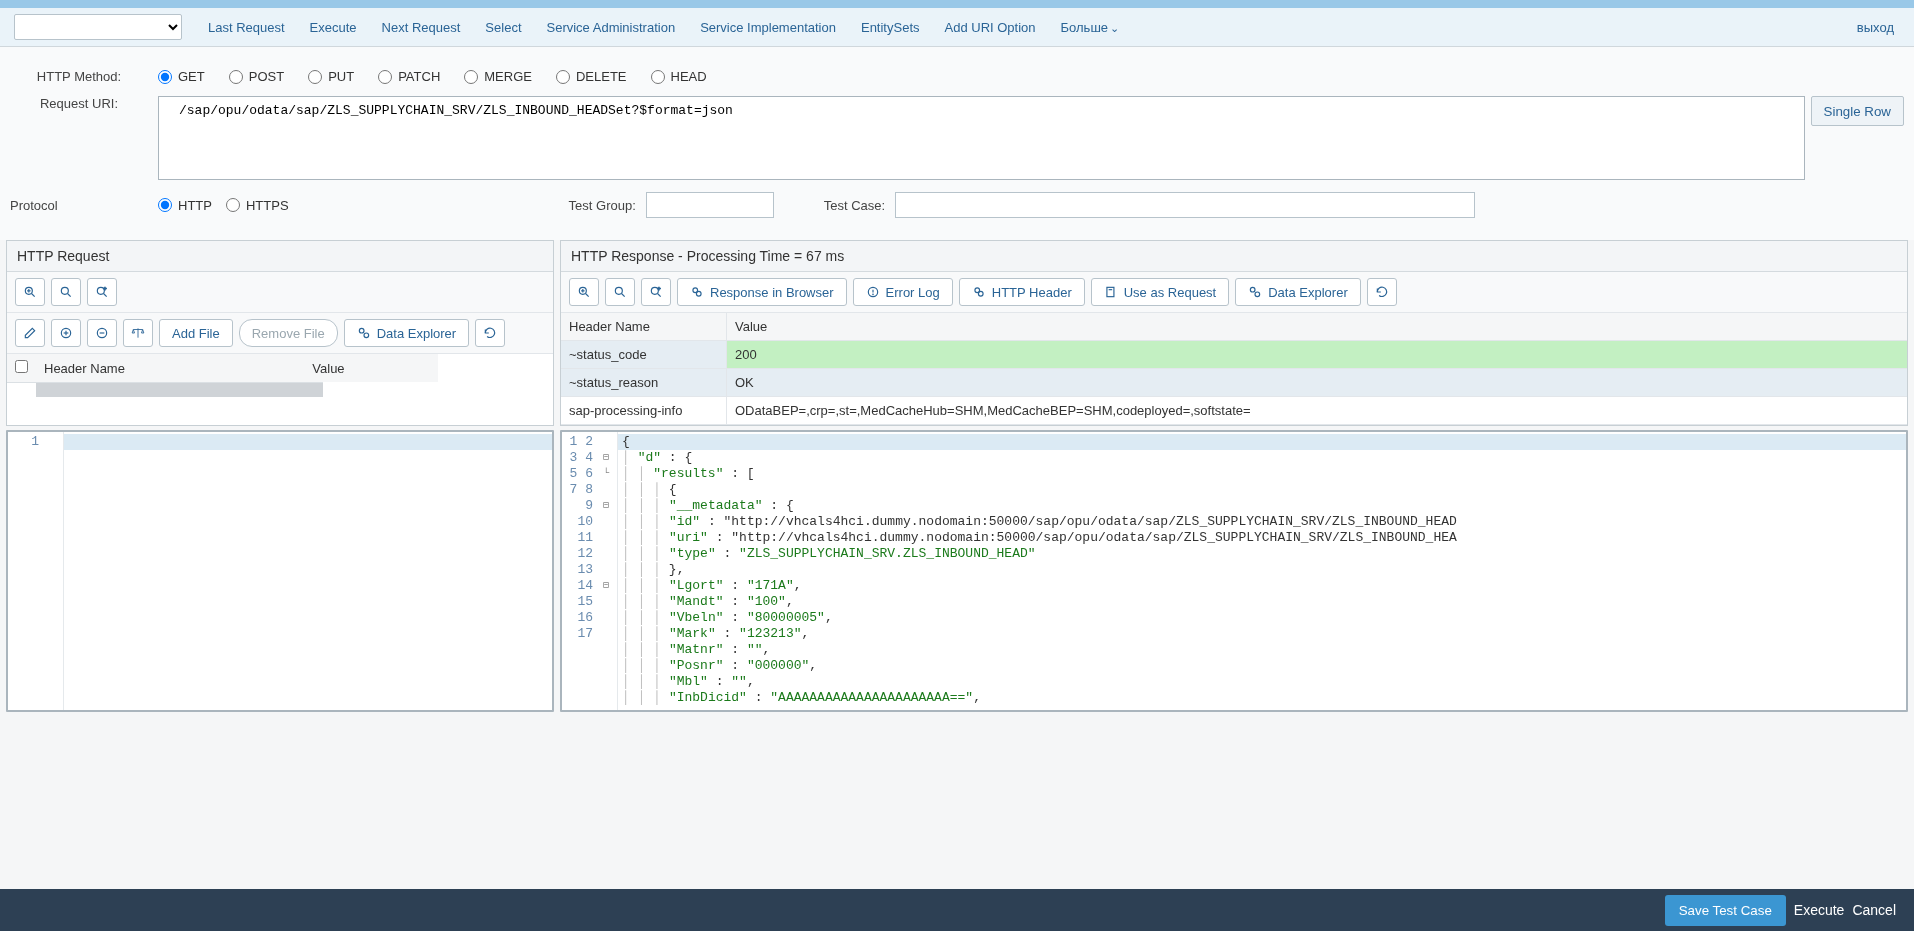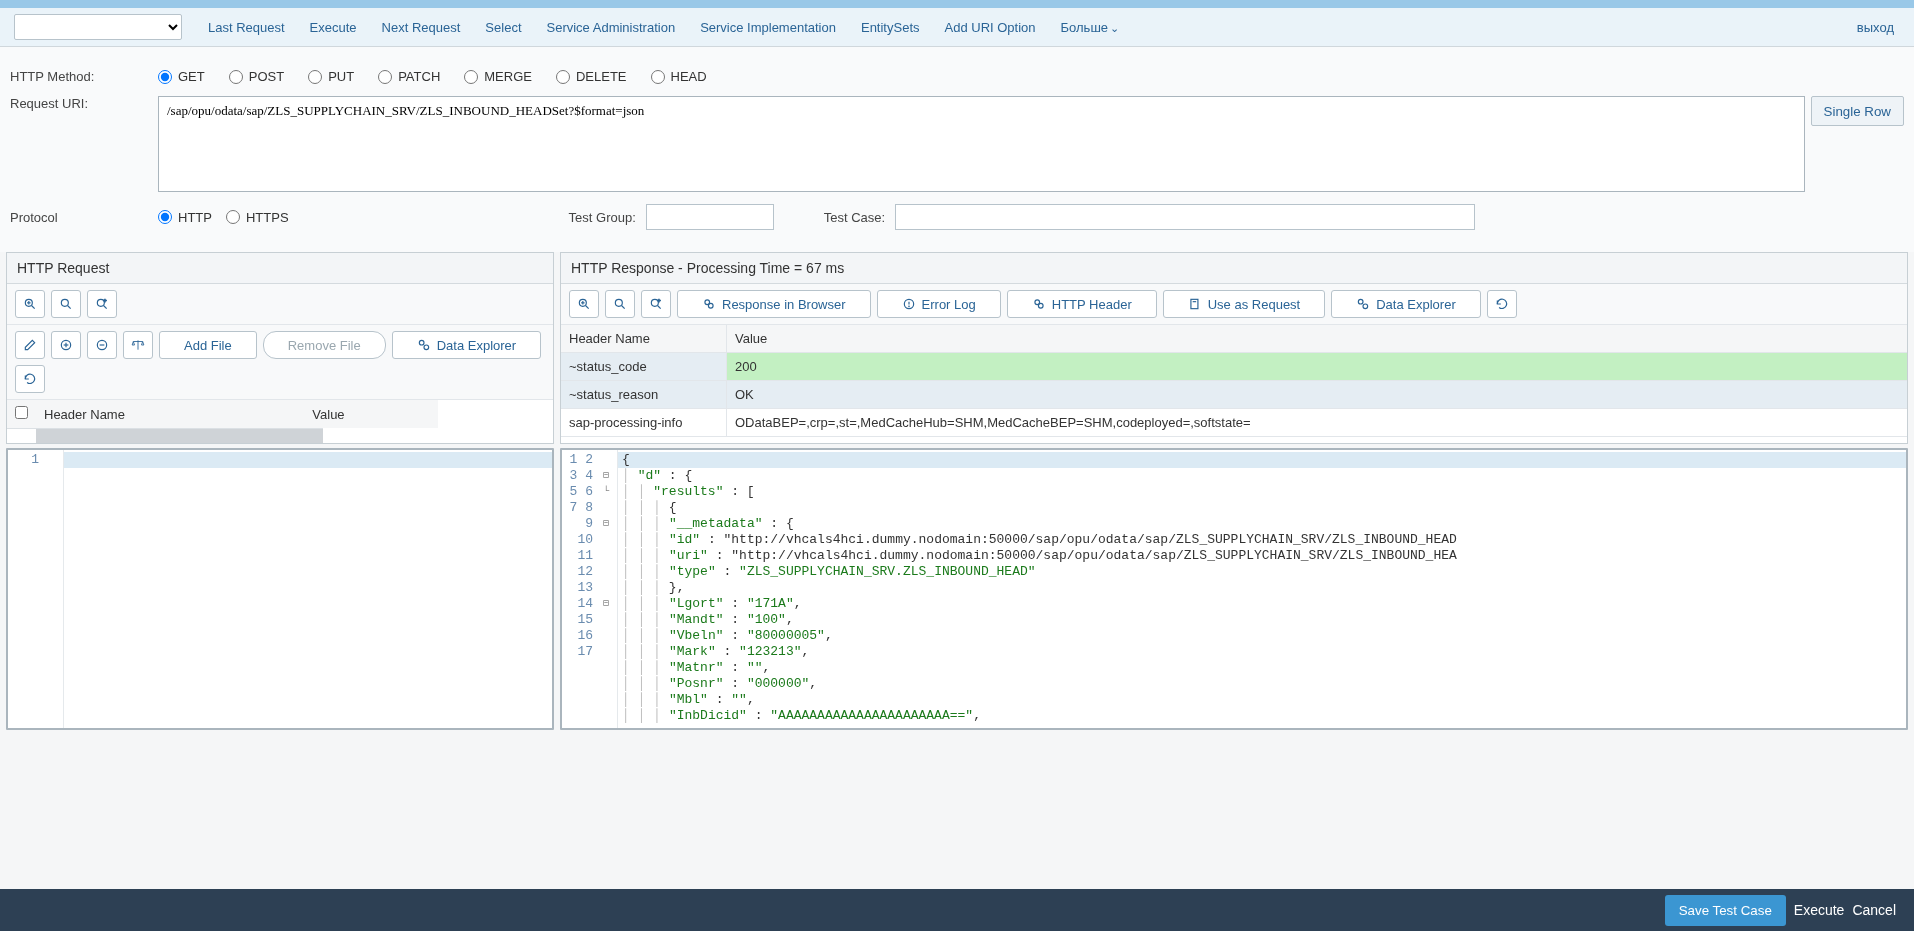--- a/index.html
+++ b/index.html
@@ -31,29 +31,29 @@
 .menubar .more-caret { font-size: 11px; margin-left: 2px; }
 .menubar .spacer { flex: 1; }
 .menubar a.exitlink { color: #2a6496; cursor: pointer; margin-right: 6px; }
 
 .form-area {
   background: #f9fafb;
   padding: 22px 10px 10px 10px;
 }
 .form-row { display: flex; align-items: center; margin-bottom: 12px; }
 .form-label {
-  width: 148px; text-align: left; padding-right: 10px; color: #444;
+  width: 148px; text-align: center; padding-right: 10px; color: #444;
 }
 .http-methods { display: flex; gap: 24px; align-items: center; }
 .radio-item { display: flex; align-items: center; gap: 6px; }
 .radio-item input[type=radio] { width: 14px; height: 14px; }
 .uri-row { align-items: flex-start; }
 .uri-text {
-  flex: 1; height: 96px; border: 1px solid #aab5bd;
-  padding: 6px 8px; font-family: Liberation Serif, serif; font-size: 13px;
+  flex: 1; height: 84px; border: 1px solid #aab5bd;
+  padding: 6px 20px; font-family: Liberation Mono, monospace; font-size: 13px;
   resize: none; background: #fff;
 }
 .single-row-btn {
   margin-left: 6px; padding: 6px 12px;
   background: #eef3f7; border: 1px solid #b7c3cb;
   color: #2a6496; cursor: pointer; border-radius: 2px;
   height: 30px;
 }
 .proto-row .http-methods { gap: 14px; }
 .proto-row .tg-block { margin-left: 280px; display: flex; align-items: center; gap: 10px; }
@@ -71,21 +71,21 @@
   border-bottom: 1px solid #d4dade;
 }
 .toolbar-row {
   display: flex; gap: 6px; padding: 6px 8px;
   border-bottom: 1px solid #e2e6ea; background: #f8f9fa;
   flex-wrap: wrap;
 }
 .tbtn {
   display: inline-flex; align-items: center; gap: 6px;
   border: 1px solid #b7c3cb; background: #fff;
-  color: #2a6496; padding: 4px 24px; cursor: pointer;
+  color: #2a6496; padding: 4px 12px; cursor: pointer;
   border-radius: 3px; height: 28px; font-size: 13px;
 }
 .tbtn.iconly { padding: 4px 6px; min-width: 30px; justify-content: center; }
 .tbtn.disabled { color: #9aa7af; cursor: default; border-radius: 13px; }
 .tbtn svg, .tbtn .ico { width: 14px; height: 14px; }
 
 .req-table { width: 100%; border-collapse: collapse; font-size: 13px; }
 .req-table th {
   text-align: left; font-weight: normal; background: #f5f6f7;
   border-bottom: 1px solid #dbe0e4; padding: 6px 8px;

